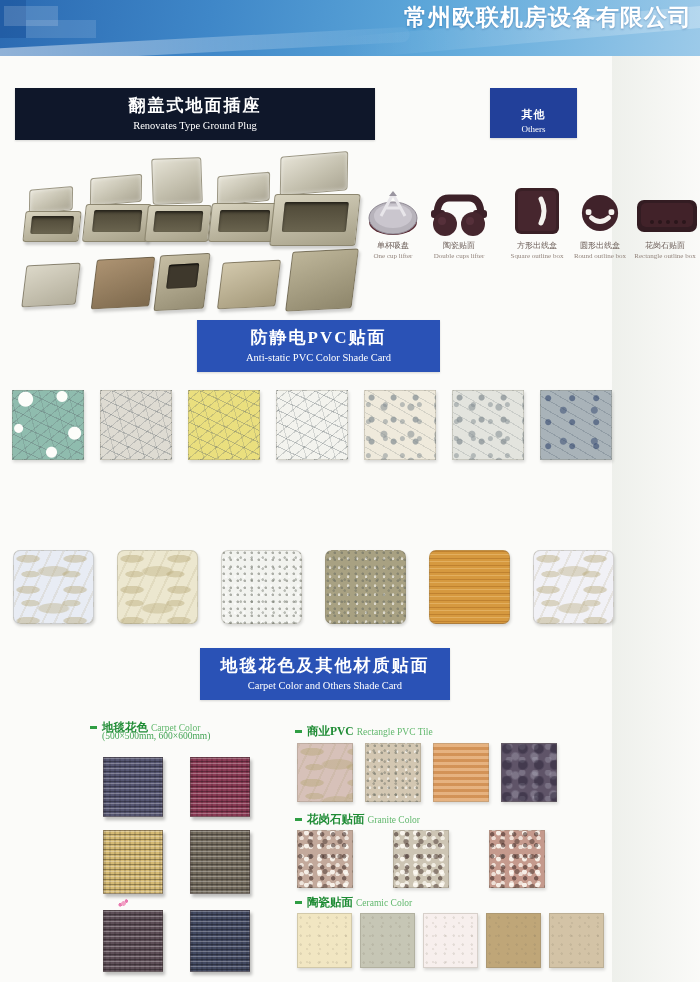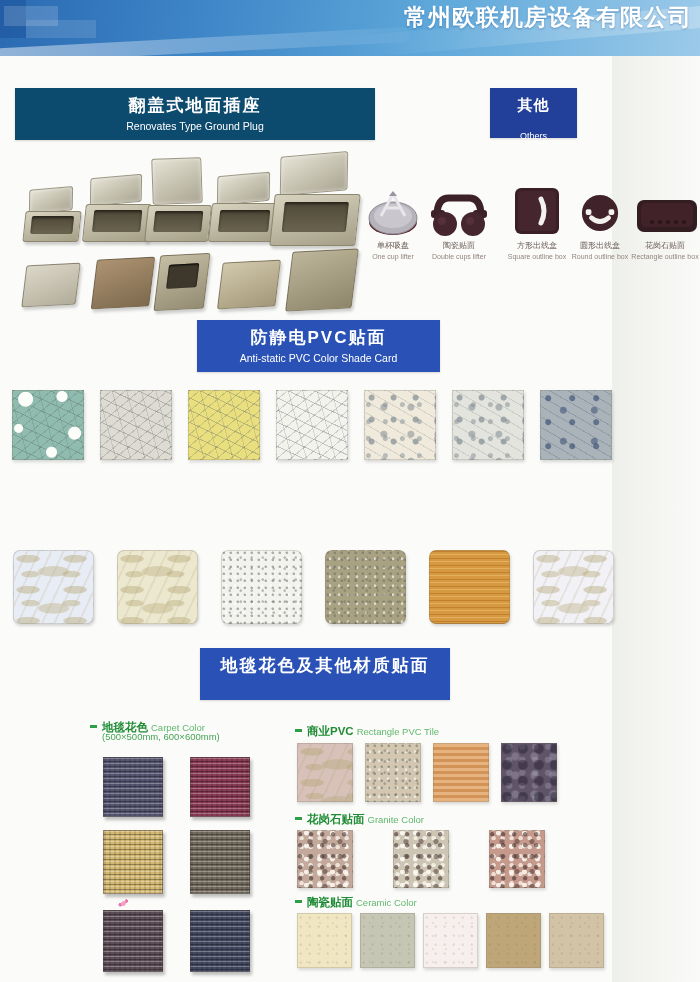--- a/index.html
+++ b/index.html
@@ -1,39 +1,39 @@
 <!DOCTYPE html>
 <html><head>
 <meta charset="utf-8">
 <style>
   html,body{margin:0;padding:0}
   #page{position:relative;width:700px;height:982px;background:#fbfbf9;overflow:hidden;
-        font-family:Liberation Sans, sans-serif;}
+        font-family:Liberation Serif, serif;}
 
   
   .hdr{position:absolute;left:0;top:0;width:700px;height:56px;overflow:hidden;
        background:linear-gradient(100deg,#2b6ab2 0%,#3f87c8 30%,#5ea8da 62%,#9ccae9 100%);}
   .hdr .hsq1,.hdr .hsq2,.hdr .hsq3{position:absolute;background:rgba(255,255,255,.16)}
   .hdr .hsq1{left:4px;top:6px;width:54px;height:20px}
   .hdr .hsq2{left:26px;top:20px;width:70px;height:18px;background:rgba(255,255,255,.12)}
   .hdr .hsq3{left:-14px;top:-8px;width:40px;height:46px;background:rgba(18,70,140,.35)}
   .hdr .sw1{position:absolute;left:-20px;top:38px;width:430px;height:15px;border-radius:8px;
             background:linear-gradient(90deg,rgba(255,255,255,.5),rgba(255,255,255,.04));transform:rotate(-3deg)}
   .hdr .sw2{position:absolute;right:-40px;top:20px;width:400px;height:22px;border-radius:10px;
             background:linear-gradient(90deg,rgba(255,255,255,0),rgba(255,255,255,.3));transform:rotate(-5deg)}
   .hdr-text{position:absolute;right:8px;top:2px;text-align:right}
   .company-cn{font-size:23px;font-weight:700;color:#ffffff;letter-spacing:1px;text-shadow:0 1px 2px rgba(30,80,140,.4)}
   .company-en{font-size:12.5px;color:#e9f4fb;margin-top:-1px}
 
   
   .banner{position:absolute;color:#fff;text-align:center;box-shadow:0 1px 2px rgba(0,0,0,.15)}
   .banner .b-cn{font-size:17px;font-weight:700;letter-spacing:2px;margin-top:6px}
   .banner .b-en{font-size:10.5px;margin-top:3px}
-  .banner.small .b-cn{font-size:15px;letter-spacing:1px;margin-top:8px}
-  .banner.small .b-en{font-size:9px;margin-top:16px}
+  .banner.small .b-cn{font-size:11px;letter-spacing:1px;margin-top:19px}
+  .banner.small .b-en{font-size:9px;margin-top:2px}
 
   
   .openbox{position:absolute}
   .openbox .lid{position:absolute;left:10%;top:0;width:78%;height:40%;
       background:linear-gradient(155deg,#e6e3d6 0%,#c2beac 60%,#aaa593 100%);
       border:1px solid #9b9683;border-radius:3px;transform:rotate(-5deg) skewX(-6deg);
       box-shadow:inset 0 0 4px rgba(255,255,255,.5)}
   .openbox .body{position:absolute;left:0;bottom:0;width:100%;height:54%;
       background:linear-gradient(165deg,#d8d3bf,#a59f87);border:1px solid #8d8770;border-radius:3px;
       transform:skewX(-6deg);box-shadow:2px 3px 3px rgba(0,0,0,.18)}
@@ -147,21 +147,21 @@
     <div class="hsq3"></div>
     <div class="hsq1"></div>
     <div class="hsq2"></div>
     <div class="sw1"></div>
     <div class="sw2"></div>
     <div class="hdr-text">
       <div class="company-cn">常州欧联机房设备有限公司</div>
     </div>
   </div>
 
-  <div class="banner z" style="left: 15px; top: 88px; width: 360px; height: 52px; background-color: #0c4a6e;">
+  <div class="banner z" style="left: 15px; top: 88px; width: 360px; height: 52px; background-color: #0f172a;">
     <div class="b-cn">翻盖式地面插座</div>
     <div class="b-en">Renovates Type Ground Plug</div>
   </div>
   <div class="banner small z" style="left: 490px; top: 88px; width: 87px; height: 50px; background-color: rgb(34, 64, 154);">
     <div class="b-cn">其他</div>
     <div class="b-en">Others</div>
   </div>
 
   <div class="openbox z" style="left:24px;top:188px;width:54px;height:54px;">
       <div class="lid"></div>
@@ -292,20 +292,21 @@
     <div class="sw hpl tex-marble" style="background-color: rgb(232, 236, 244);"></div>
     <div class="sw hpl tex-marble" style="background-color: rgb(236, 231, 207);"></div>
     <div class="sw hpl tex-speckle" style="background-color: rgb(242, 243, 239);"></div>
     <div class="sw hpl tex-speckle" style="background-color: rgb(168, 161, 130);"></div>
     <div class="sw hpl tex-wood" style="background-color: rgb(214, 153, 63);"></div>
     <div class="sw hpl tex-marble" style="background-color: rgb(241, 241, 246);"></div>
   </div>
 
   <div class="banner z" style="left: 200px; top: 648px; width: 250px; height: 52px; background-color: rgb(42, 82, 182);">
     <div class="b-cn">地毯花色及其他材质贴面</div>
+    <div class="b-en">Carpet Color and Others Shade Card</div>
   </div>
 
   <div class="glabel z" style="left:90px;top:717px;">
     <span class="gl-bullet"></span><span class="gl-cn">地毯花色</span><span class="gl-en">Carpet Color</span>
   </div>
   <div class="gl-sizes z" style="left:102px;top:731px;">(500×500mm,  600×600mm)</div>
 
   <div class="sw carpet tex-carpet z" style="left: 103px; top: 757px; height: 58px; background-color: rgb(86, 86, 114);"></div>
   <div class="sw carpet tex-carpet z" style="left: 190px; top: 757px; height: 58px; background-color: rgb(138, 59, 85);"></div>
   <div class="sw carpet tex-carpet z" style="left: 103px; top: 830px; height: 62px; background-color: rgb(213, 186, 116);"></div>

